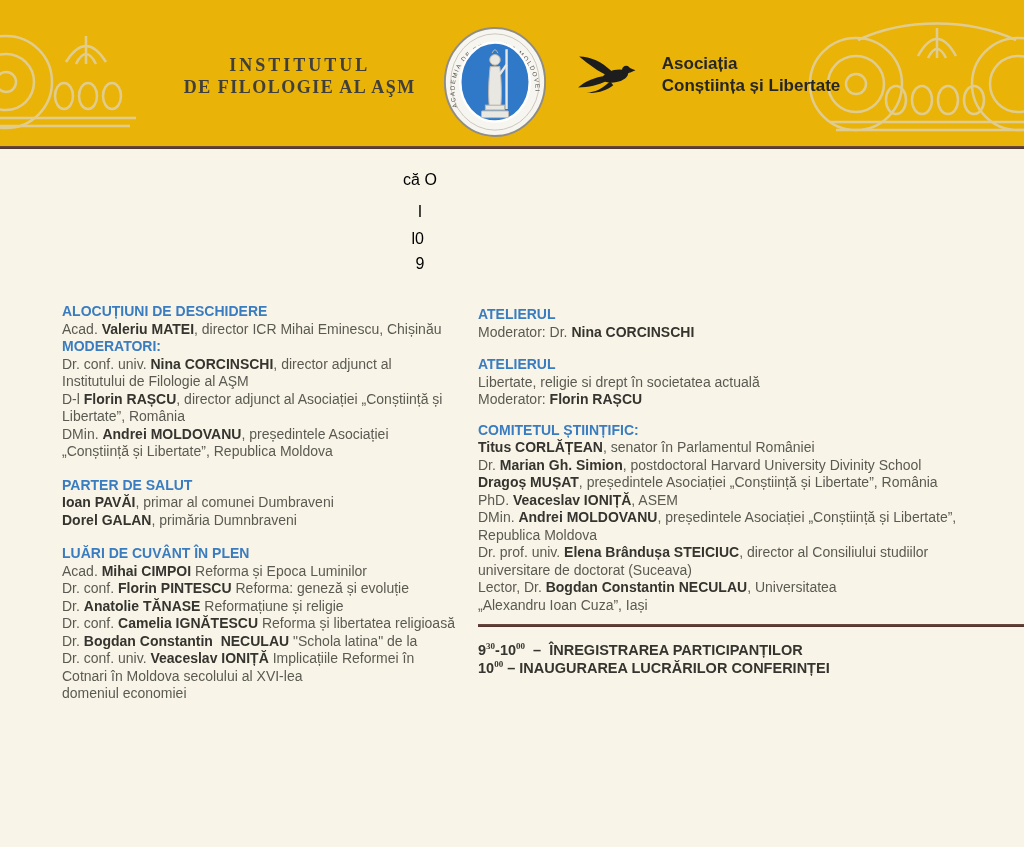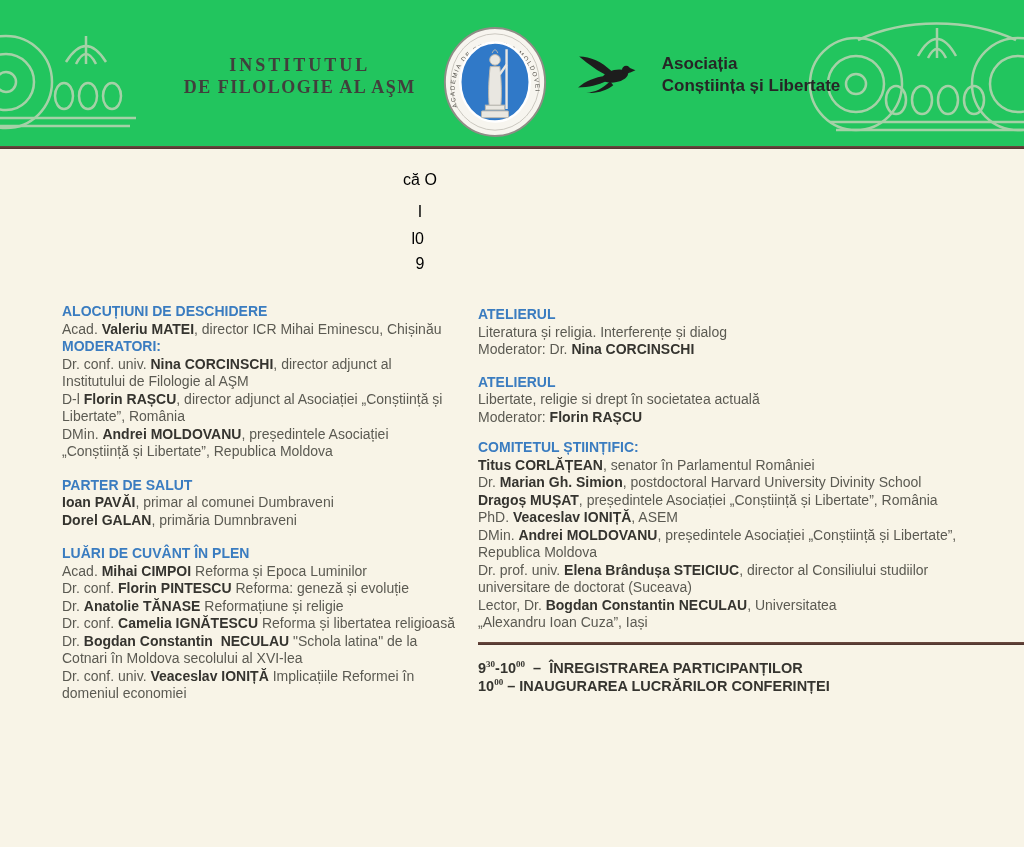--- a/index.html
+++ b/index.html
@@ -9,21 +9,21 @@
     --rule:#5d4037;
     --txt:#5b5a52;
     --txt-bold:#35342f;
     --ink:#262626;
   }
   html,body{margin:0;padding:0;}
   body{font-family:"Liberation Sans", sans-serif; background:#e9e9e9;}
   .page{position:relative;width:1024px;height:847px;overflow:hidden;background:#f8f4e7;}
 
   
-  .header{position:absolute;left:0;top:0;width:1024px;height:146px;background:#22c55e;}
+  .header{position:absolute;left:0;top:0;width:1024px;height:146px;background:#eab308;}
   .ornaments{position:absolute;left:0;top:0;}
   .header-content{position:absolute;left:0;right:0;top:0;height:146px;display:flex;align-items:center;justify-content:center;gap:26px;padding-top:4px;box-sizing:border-box;}
   .institute{text-align:center;font-family:"Liberation Serif", serif;font-weight:700;color:#413f3c;margin-top:2px;}
   .inst-line1{font-size:18px;letter-spacing:3px;line-height:22px;}
   .inst-line2{font-size:18px;letter-spacing:1.5px;line-height:22px;}
   .seal{width:106px;height:114px;margin-top:14px;}
   .assoc{display:flex;align-items:center;gap:24px;}
   .assoc-text{font-weight:700;color:#262626;font-size:17px;line-height:22px;}
   .rule{position:absolute;left:0;top:146px;width:1024px;height:3px;background:linear-gradient(to bottom,#6d4a40,#4c332c);}
 
@@ -160,30 +160,29 @@
         <div class="line"><span class="sg-b">Ioan PAVĂI</span><span class="sg-n">, primar al comunei Dumbraveni</span></div>
         <div class="line"><span class="sg-b">Dorel GALAN</span><span class="sg-n">, primăria Dumnbraveni</span></div>
       </div>
     <div class="section gap16">
         <div class="line"><span class="sg-h">LUĂRI DE CUVÂNT ÎN PLEN</span></div>
         <div class="line"><span class="sg-n">Acad. </span><span class="sg-b">Mihai CIMPOI</span><span class="sg-n"> Reforma și Epoca Luminilor</span></div>
         <div class="line"><span class="sg-n">Dr. conf. </span><span class="sg-b">Florin PINTESCU</span><span class="sg-n"> Reforma: geneză și evoluție</span></div>
         <div class="line"><span class="sg-n">Dr. </span><span class="sg-b">Anatolie TĂNASE</span><span class="sg-n"> Reformațiune și religie</span></div>
         <div class="line"><span class="sg-n">Dr. conf. </span><span class="sg-b">Camelia IGNĂTESCU</span><span class="sg-n"> Reforma și libertatea religioasă</span></div>
         <div class="line"><span class="sg-n">Dr. </span><span class="sg-b">Bogdan Constantin  NECULAU</span><span class="sg-n"> "Schola latina" de la</span></div>
+        <div class="line"><span class="sg-n">Dr. conf. univ. </span><span class="sg-b">Veaceslav IONIȚĂ</span><span class="sg-n"> Implicațiile Reformei în</span></div>
         <div class="line"><span class="sg-n">Cotnari în Moldova secolului al XVI-lea</span></div>
-        <div class="line"><span class="sg-n">Dr. conf. univ. </span><span class="sg-b">Veaceslav IONIȚĂ</span><span class="sg-n"> Implicațiile Reformei în</span></div>
         <div class="line"><span class="sg-n">domeniul economiei</span></div>
       </div>
   </div>
 
   <div class="col col-right">
     <div class="section">
         <div class="line"><span class="sg-h">ATELIERUL</span></div>
-        <div class="line"><span class="sg-n">Literatura și religia. Interferențe și dialog</span></div>
         <div class="line"><span class="sg-n">Moderator: Dr. </span><span class="sg-b">Nina CORCINSCHI</span></div>
       </div>
     <div class="section gap15">
         <div class="line"><span class="sg-h">ATELIERUL</span></div>
         <div class="line"><span class="sg-n">Libertate, religie si drept în societatea actuală</span></div>
         <div class="line"><span class="sg-n">Moderator: </span><span class="sg-b">Florin RAȘCU</span></div>
       </div>
     <div class="section gap17">
         <div class="line"><span class="sg-h">COMITETUL ȘTIINȚIFIC:</span></div>
         <div class="line"><span class="sg-b">Titus CORLĂȚEAN</span><span class="sg-n">, senator în Parlamentul României</span></div>

